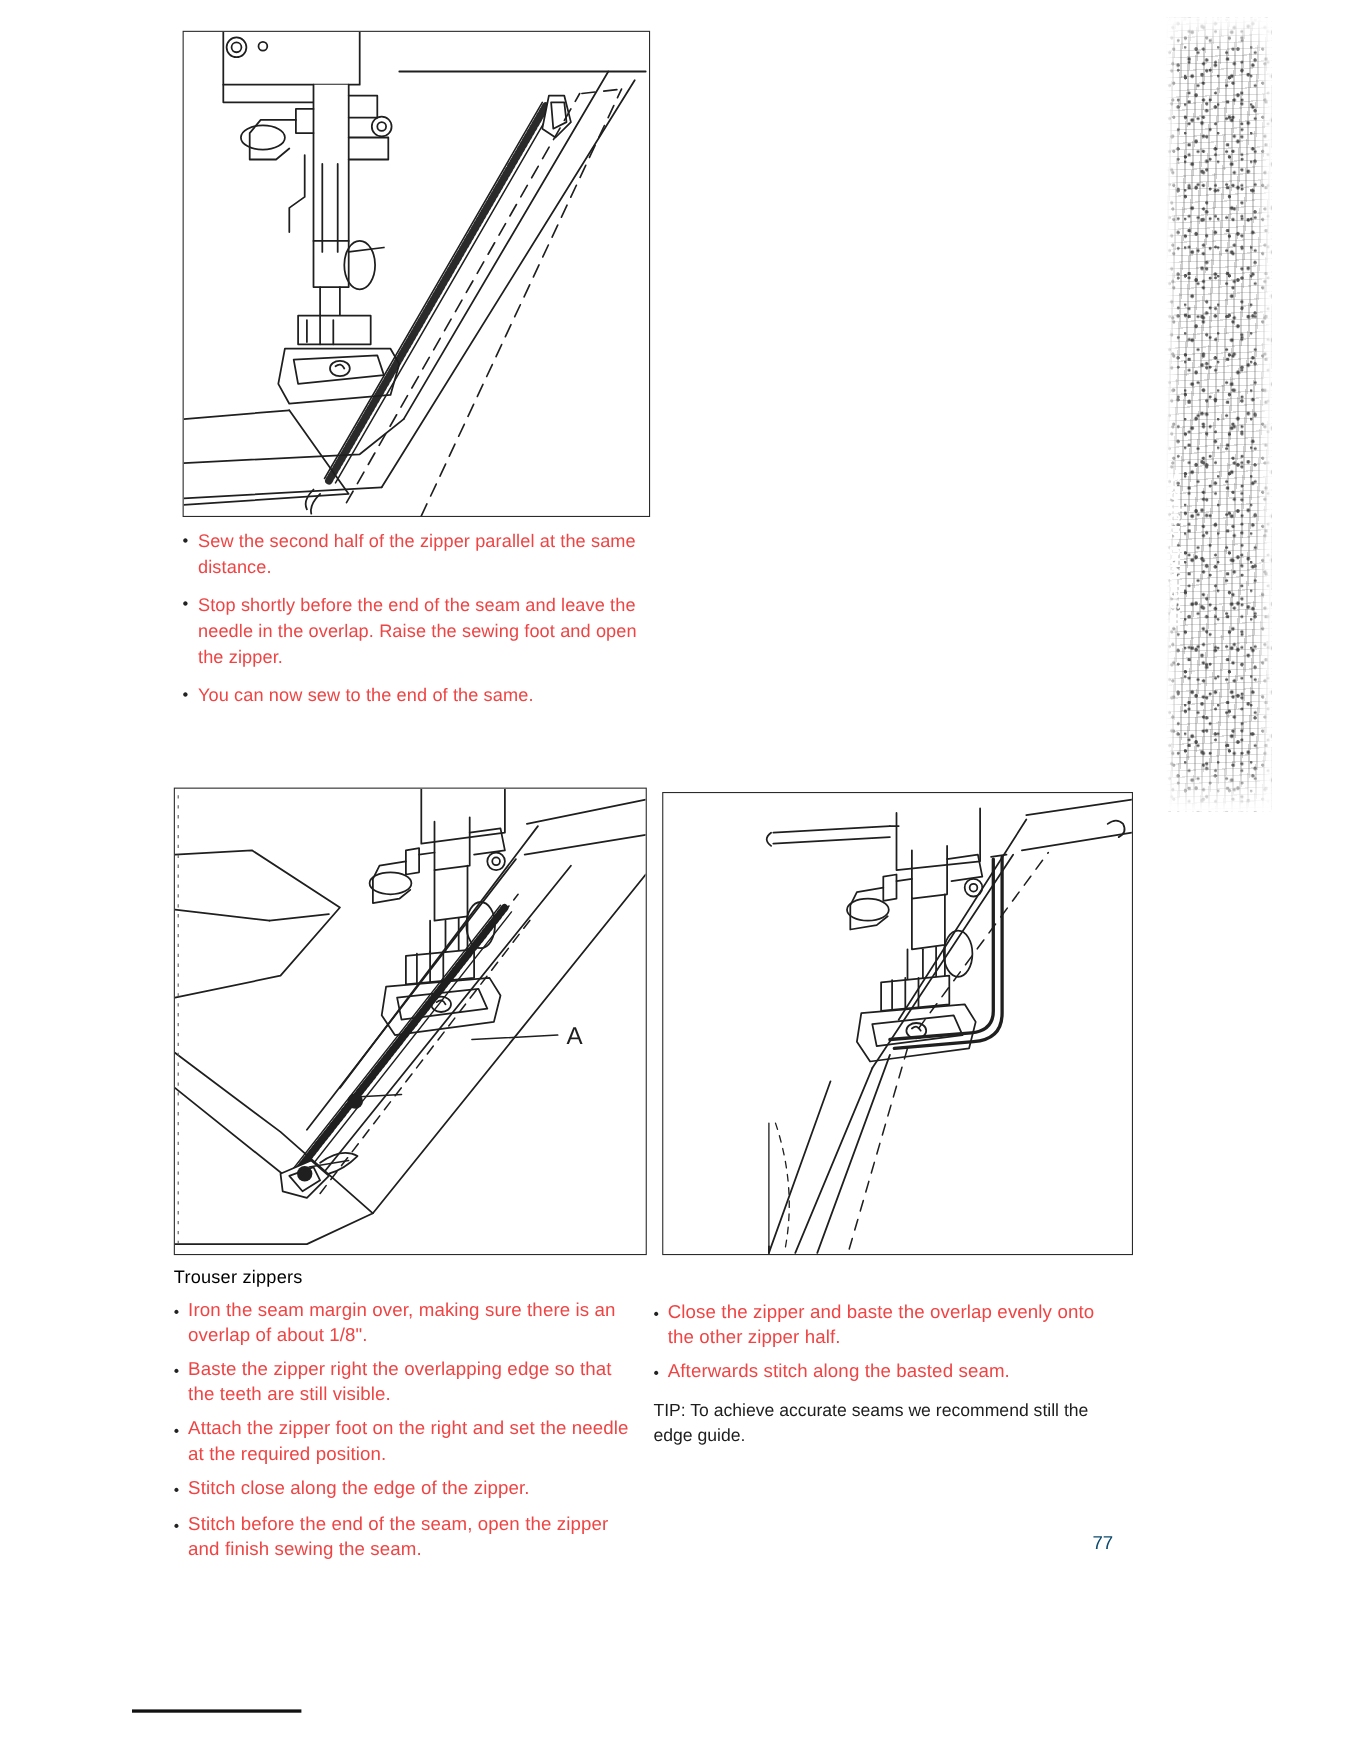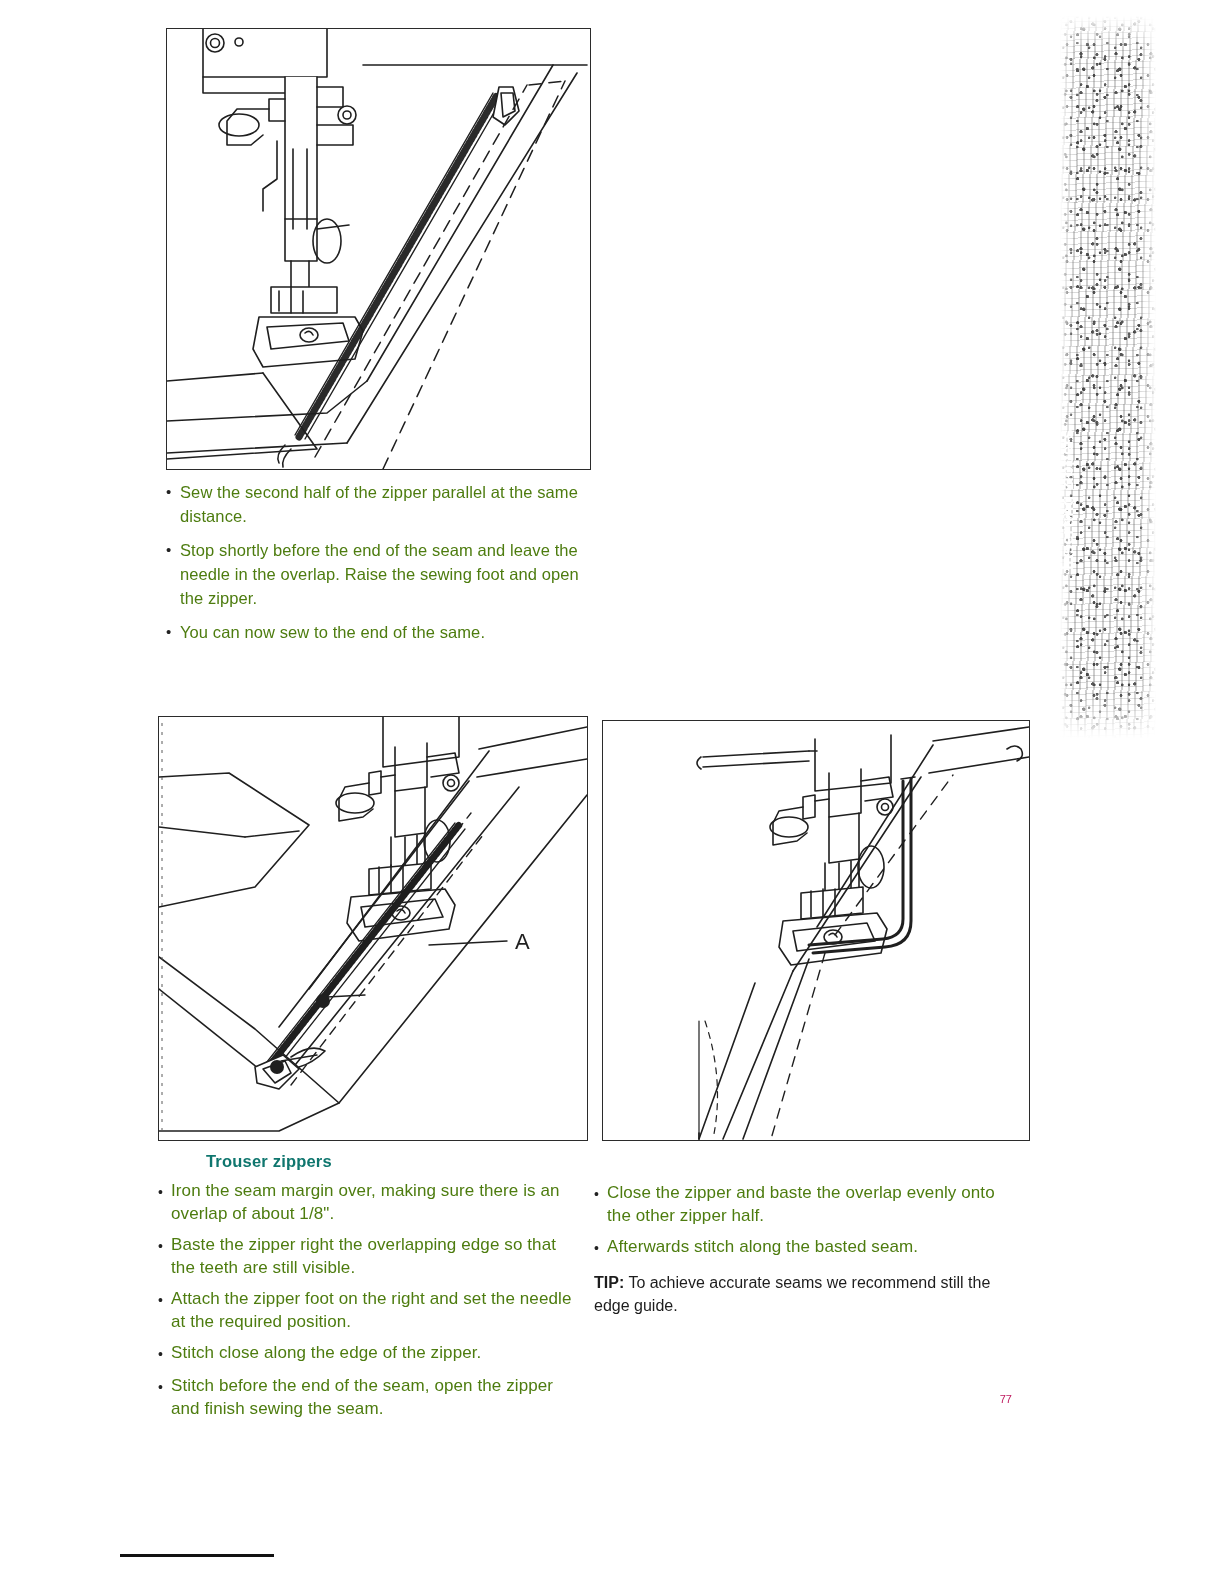--- a/index.html
+++ b/index.html
@@ -69,34 +69,33 @@
     flex: 0 0 auto;
     width: 14px;
     font-size: 15px;
     line-height: 24px;
     color: #222;
     text-align: left;
   }
   .bullet-text {
     font-size: 16.5px;
     line-height: 24px;
-    color: #4d7c0f;
+    color: #ef4444;
     letter-spacing: 0.1px;
   }
 
   
   .section-title {
     position: absolute;
     left: 158px;
     top: 1152px;
     font-size: 16.5px;
-    font-weight: bold;
-    color: #0f766e;
+    font-weight: normal;
+    color: #000000;
     letter-spacing: 0.2px;
-    margin-left: 48px;
   }
 
   .col-left {
     position: absolute;
     left: 158px;
     top: 1180px;
     width: 420px;
   }
   .col-right {
     position: absolute;
@@ -107,29 +106,29 @@
   .col-left .bullet-row, .col-right .bullet-row { margin-bottom: 9px; }
   .col-left .bullet-dot, .col-right .bullet-dot { width: 13px; font-size: 14px; }
   .col-left .bullet-text, .col-right .bullet-text { font-size: 17px; line-height: 22.5px; }
 
   .tip-block {
     margin-top: 12px;
     font-size: 16px;
     line-height: 22.5px;
     color: #1d1d1d;
   }
-  .tip-label { font-weight: bold; margin-top: 16px; }
+  .tip-label { font-weight: normal; margin-top: 16px; }
 
   
   .page-number {
     position: absolute;
     right: 212px;
     top: 1393px;
-    font-size: 11px;
-    color: #be185d;
+    font-size: 17px;
+    color: #0c4a6e;
   }
 
   
   .side-tab {
     position: absolute;
     left: 1060px;
     top: 16px;
     width: 96px;
     height: 722px;
     overflow: hidden;

